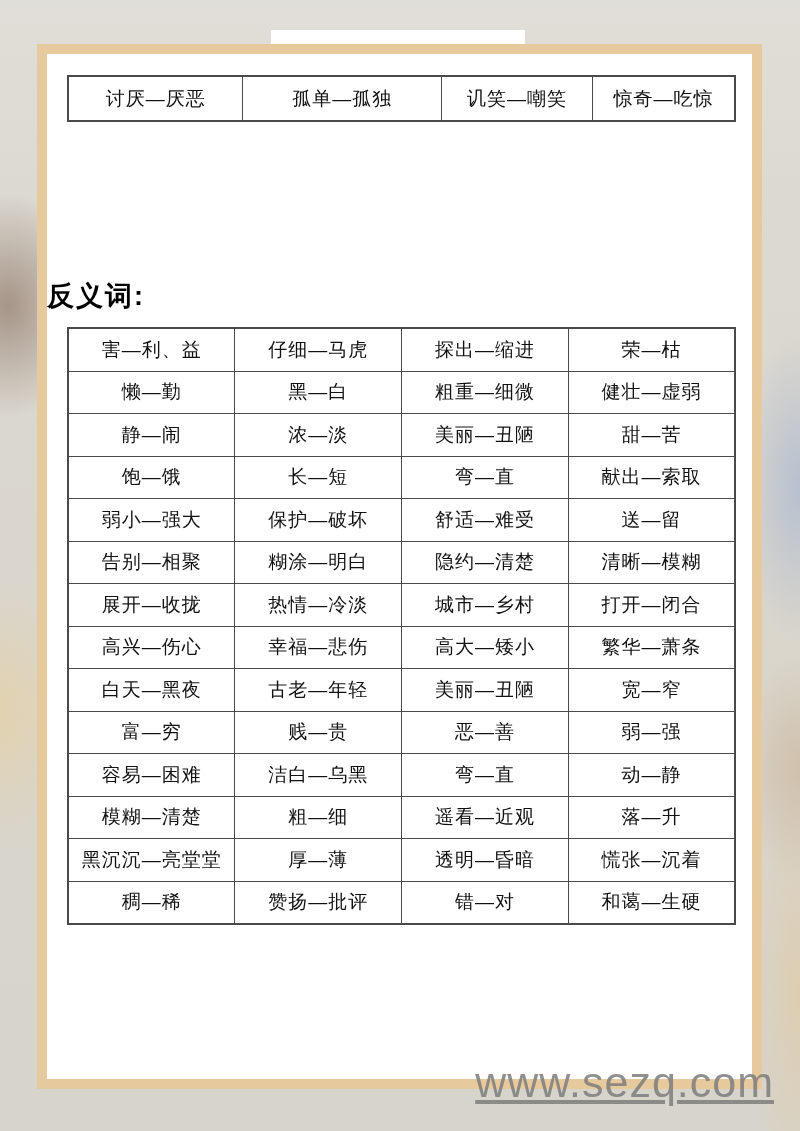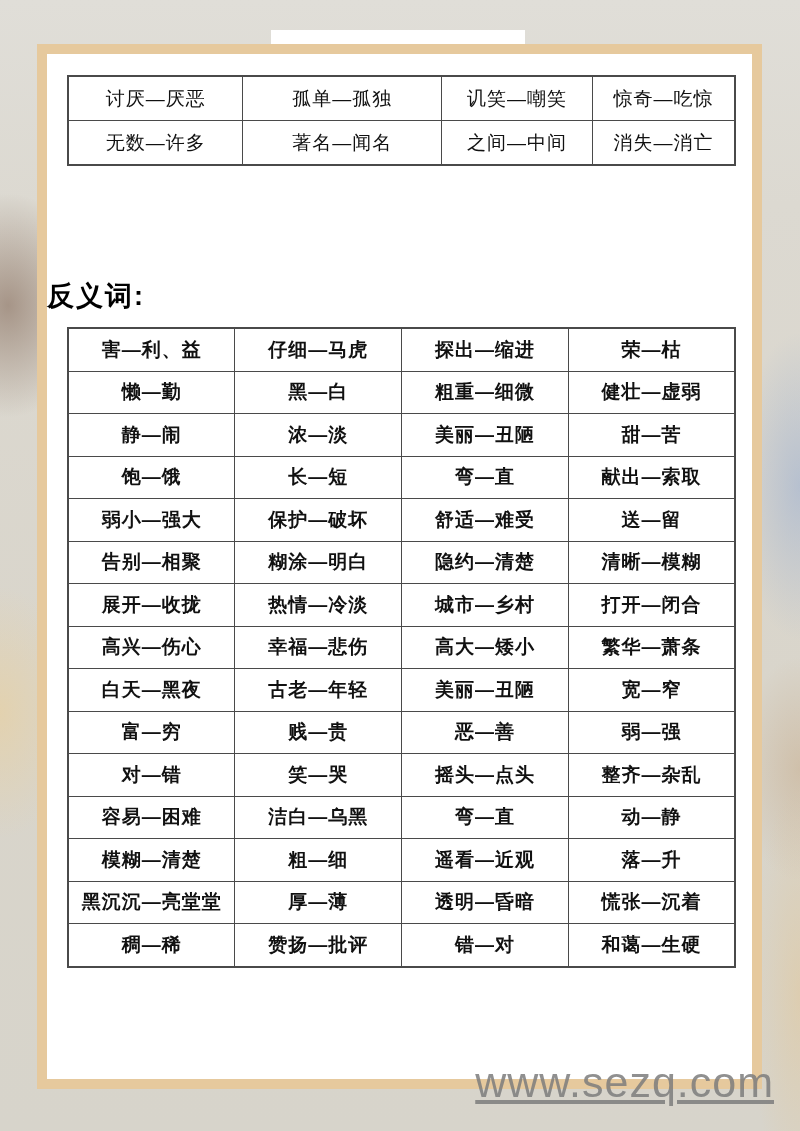--- a/index.html
+++ b/index.html
@@ -62,21 +62,21 @@
     overflow: hidden;
     white-space: nowrap;
   }
   table.word-table {
     border: 2px solid #4a4a4a;
   }
 
   #synonym-table { top: 75px; }
   #synonym-table td { height: 43px; margin-top: 16px; }
 
-  #antonym-table { top: 327px; font-weight: bold; }
+  #antonym-table { top: 327px; }
   #antonym-table td { height: 41.5px; }
 
   .section-heading {
     position: absolute;
     left: 47px;
     top: 278px;
     width: 705px;
     font-size: 27px;
     font-weight: 700;
     color: #000000;
@@ -108,26 +108,20 @@
     <col style="width:22.6%">
     <col style="width:21.4%">
   </colgroup>
   <tbody>
       <tr>
         <td>讨厌—厌恶</td>
         <td>孤单—孤独</td>
         <td>讥笑—嘲笑</td>
         <td>惊奇—吃惊</td>
       </tr>
-      <tr>
-        <td>无数—许多</td>
-        <td>著名—闻名</td>
-        <td>之间—中间</td>
-        <td>消失—消亡</td>
-      </tr>
     </tbody>
 </table>
 
 <div class="section-heading">反义词:</div>
 
 <table class="word-table" id="antonym-table">
   <colgroup>
     <col style="width:25%">
     <col style="width:25%">
     <col style="width:25%">
@@ -188,26 +182,20 @@
         <td>美丽—丑陋</td>
         <td>宽—窄</td>
       </tr>
       <tr>
         <td>富—穷</td>
         <td>贱—贵</td>
         <td>恶—善</td>
         <td>弱—强</td>
       </tr>
       <tr>
-        <td>对—错</td>
-        <td>笑—哭</td>
-        <td>摇头—点头</td>
-        <td>整齐—杂乱</td>
-      </tr>
-      <tr>
         <td>容易—困难</td>
         <td>洁白—乌黑</td>
         <td>弯—直</td>
         <td>动—静</td>
       </tr>
       <tr>
         <td>模糊—清楚</td>
         <td>粗—细</td>
         <td>遥看—近观</td>
         <td>落—升</td>

